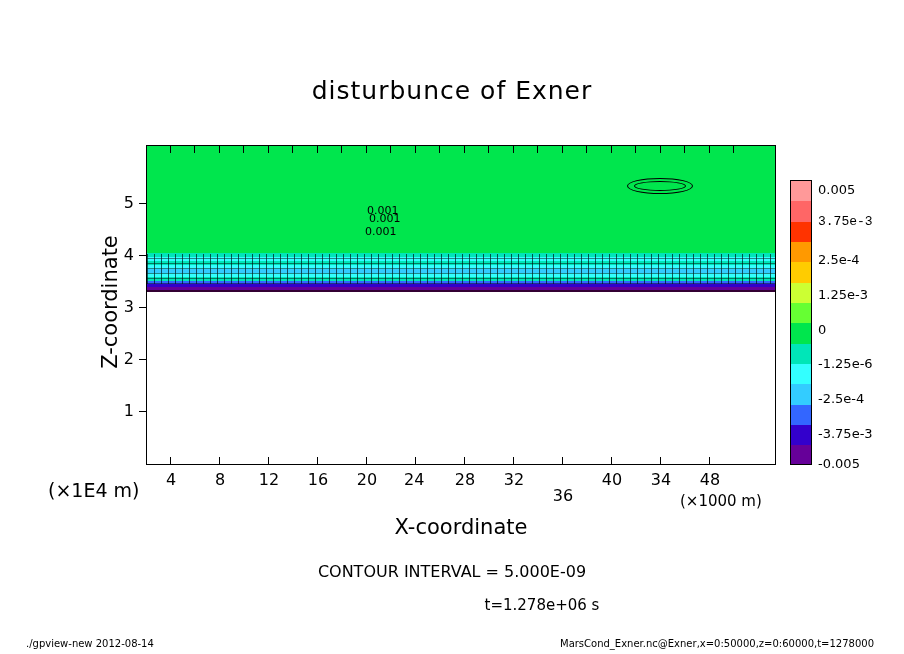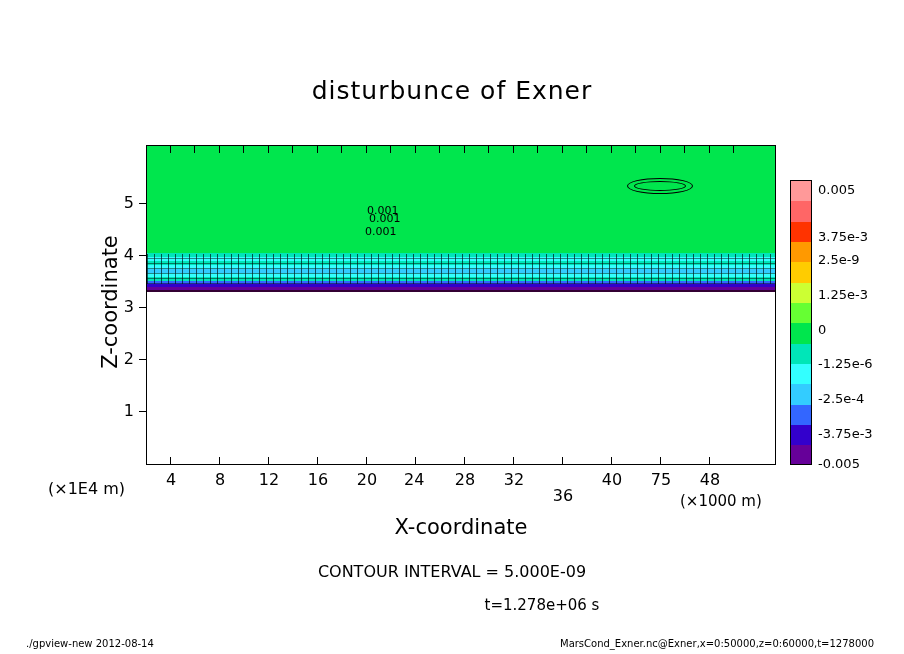--- a/index.html
+++ b/index.html
@@ -75,21 +75,21 @@
     font-size:21px;
     transform:rotate(-90deg);
     transform-origin:center center;
     white-space:nowrap;
     left:20px;top:290px;width:180px;text-align:center;
   }
   #xlab{
     left:146px;top:515px;width:630px;text-align:center;
     font-size:21px;
   }
-  #yunit{left:48px;top:479px;font-size:16px;}
+  #yunit{left:48px;top:479px;font-size:19px;}
   #xunit{left:680px;top:492px;font-size:15px;}
 
   
   #cbar{
     left:790px;top:180px;width:22px;height:285px;
     border:1px solid #000;box-sizing:border-box;
     overflow:hidden;
   }
   .cbseg{width:100%;}
   .cblab{left:818px;font-size:13px;color:#000;}
@@ -178,21 +178,21 @@
 <div class="abs lab" style="left:162px;top:470px;width:18px;text-align:center;">4</div>
 <div class="abs lab" style="left:211px;top:470px;width:18px;text-align:center;">8</div>
 <div class="abs lab" style="left:257px;top:470px;width:24px;text-align:center;">12</div>
 <div class="abs lab" style="left:306px;top:470px;width:24px;text-align:center;">16</div>
 <div class="abs lab" style="left:355px;top:470px;width:24px;text-align:center;">20</div>
 <div class="abs lab" style="left:404px;top:470px;width:24px;text-align:left;">24</div>
 <div class="abs lab" style="left:453px;top:470px;width:24px;text-align:center;">28</div>
 <div class="abs lab" style="left:502px;top:470px;width:24px;text-align:center;">32</div>
 <div class="abs lab" style="left:551px;top:470px;width:24px;text-align:center;margin-top:16px;">36</div>
 <div class="abs lab" style="left:600px;top:470px;width:24px;text-align:center;">40</div>
-<div class="abs lab" style="left:649px;top:470px;width:24px;text-align:center;">75</div>
+<div class="abs lab" style="left:649px;top:470px;width:24px;text-align:center;">34</div>
 <div class="abs lab" style="left:698px;top:470px;width:24px;text-align:center;">48</div>
 
 <div class="abs tick-y" style="left:139px;top:411px;width:8px;"></div>
 <div class="abs tick-y" style="left:139px;top:359px;width:8px;"></div>
 <div class="abs tick-y" style="left:139px;top:307px;width:8px;"></div>
 <div class="abs tick-y" style="left:139px;top:255px;width:8px;"></div>
 <div class="abs tick-y" style="left:139px;top:203px;width:8px;"></div>
 
 <div class="abs lab" style="left:118px;top:401px;width:16px;text-align:right;">1</div>
 <div class="abs lab" style="left:118px;top:349px;width:16px;text-align:right;">2</div>
@@ -216,22 +216,22 @@
   <div class="cbseg" style="height:20.35px;background:#00e64d;"></div>
   <div class="cbseg" style="height:20.35px;background:#00e6b8;"></div>
   <div class="cbseg" style="height:20.35px;background:#33ffff;"></div>
   <div class="cbseg" style="height:20.35px;background:#33ccff;"></div>
   <div class="cbseg" style="height:20.35px;background:#3366ff;"></div>
   <div class="cbseg" style="height:20.35px;background:#3300cc;"></div>
   <div class="cbseg" style="height:20.35px;background:#660099;"></div>
 </div>
 
 <div class="abs cblab" style="top:182px;">0.005</div>
-<div class="abs cblab" style="top:229px;">3.75e-3</div>
-<div class="abs cblab" style="top:252px;">2.5e-9</div>
+<div class="abs cblab" style="top:214px;font-family:Liberation Mono, monospace;">3.75e-3</div>
+<div class="abs cblab" style="top:252px;">2.5e-4</div>
 <div class="abs cblab" style="top:287px;">1.25e-3</div>
 <div class="abs cblab" style="top:322px;">0</div>
 <div class="abs cblab" style="top:356px;">-1.25e-6</div>
 <div class="abs cblab" style="top:391px;">-2.5e-4</div>
 <div class="abs cblab" style="top:426px;">-3.75e-3</div>
 <div class="abs cblab" style="top:456px;">-0.005</div>
 
 <div class="abs" id="contour-interval">CONTOUR INTERVAL = 5.000E-09</div>
 <div class="abs" id="time-label">t=1.278e+06 s</div>
 <div class="abs" id="footer-left">./gpview-new  2012-08-14</div>

